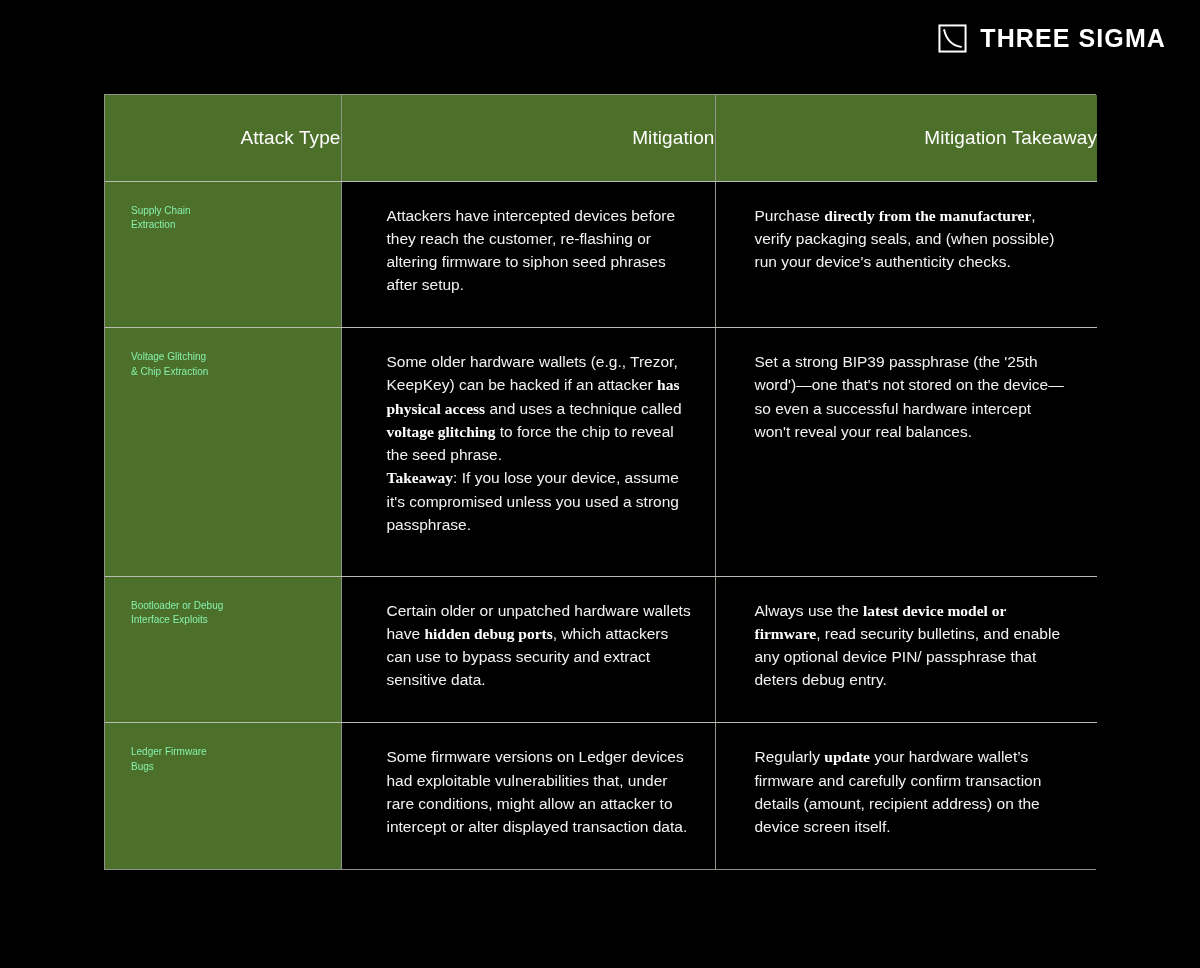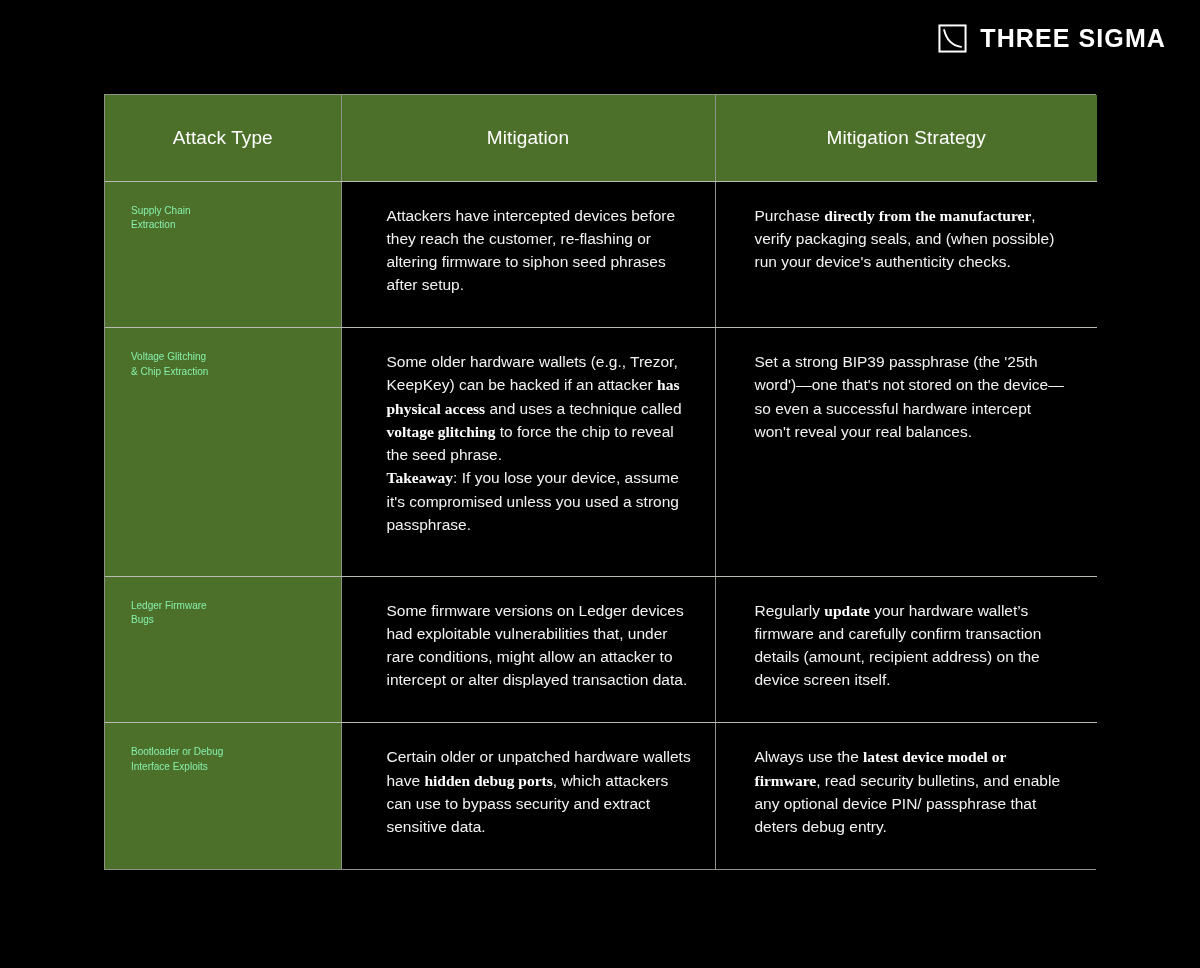--- a/index.html
+++ b/index.html
@@ -64,21 +64,21 @@
 
   table.attack-table col.c-type  { width: 236px; }
   table.attack-table col.c-desc  { width: 374px; }
   table.attack-table col.c-mit   { width: 382px; }
 
   thead th {
     background: #4c7029;
     color: #ffffff;
     font-size: 19px;
     font-weight: 400;
-    text-align: center;
+    text-align: right;
     height: 86px;
     vertical-align: middle;
     border-right: 1px solid #8f9389;
     border-bottom: 1px solid #b9bcb3;
     letter-spacing: 0.1px;
     margin-top: 16px;
   }
   thead th:last-child { border-right: none; }
 
   tbody td {
@@ -130,21 +130,21 @@
   <table class="attack-table">
     <colgroup>
       <col class="c-type">
       <col class="c-desc">
       <col class="c-mit">
     </colgroup>
     <thead>
       <tr>
         <th>Attack Type</th>
         <th>Mitigation</th>
-        <th>Mitigation Strategy</th>
+        <th>Mitigation Takeaway</th>
       </tr>
     </thead>
     <tbody>
 
       <tr>
         <td class="cell-type">
           <span class="line-break">Supply Chain</span>
           <span class="line-break">Extraction</span>
         </td>
         <td class="cell-desc cell-text">Attackers have intercepted devices before they reach the customer, re-flashing or altering firmware to siphon seed phrases after setup.</td>
@@ -155,30 +155,30 @@
         <td class="cell-type">
           <span class="line-break">Voltage Glitching</span>
           <span class="line-break">&amp; Chip Extraction</span>
         </td>
         <td class="cell-desc cell-text">Some older hardware wallets (e.g., Trezor, KeepKey) can be hacked if an attacker <b>has physical access</b> and uses a technique called <b>voltage glitching</b> to force the chip to reveal the seed phrase.<br><b>Takeaway</b>: If you lose your device, assume it's compromised unless you used a strong passphrase.</td>
         <td class="cell-mit cell-text">Set a strong BIP39 passphrase (the '25th word')—one that's not stored on the device—so even a successful hardware intercept won't reveal your real balances.</td>
       </tr>
 
       <tr>
         <td class="cell-type">
+          <span class="line-break">Bootloader or Debug</span>
+          <span class="line-break">Interface Exploits</span>
+        </td>
+        <td class="cell-desc cell-text">Certain older or unpatched hardware wallets have <b>hidden debug ports</b>, which attackers can use to bypass security and extract sensitive data.</td>
+        <td class="cell-mit cell-text">Always use the <b>latest device model or firmware</b>, read security bulletins, and enable any optional device PIN/ passphrase that deters debug entry.</td>
+      </tr>
+
+      <tr>
+        <td class="cell-type">
           <span class="line-break">Ledger Firmware</span>
           <span class="line-break">Bugs</span>
         </td>
         <td class="cell-desc cell-text">Some firmware versions on Ledger devices had exploitable vulnerabilities that, under rare conditions, might allow an attacker to intercept or alter displayed transaction data.</td>
         <td class="cell-mit cell-text">Regularly <b>update</b> your hardware wallet’s firmware and carefully confirm transaction details (amount, recipient address) on the device screen itself.</td>
       </tr>
-
-      <tr>
-        <td class="cell-type">
-          <span class="line-break">Bootloader or Debug</span>
-          <span class="line-break">Interface Exploits</span>
-        </td>
-        <td class="cell-desc cell-text">Certain older or unpatched hardware wallets have <b>hidden debug ports</b>, which attackers can use to bypass security and extract sensitive data.</td>
-        <td class="cell-mit cell-text">Always use the <b>latest device model or firmware</b>, read security bulletins, and enable any optional device PIN/ passphrase that deters debug entry.</td>
-      </tr>
     </tbody>
   </table>
 </div>
 
 </body></html>

